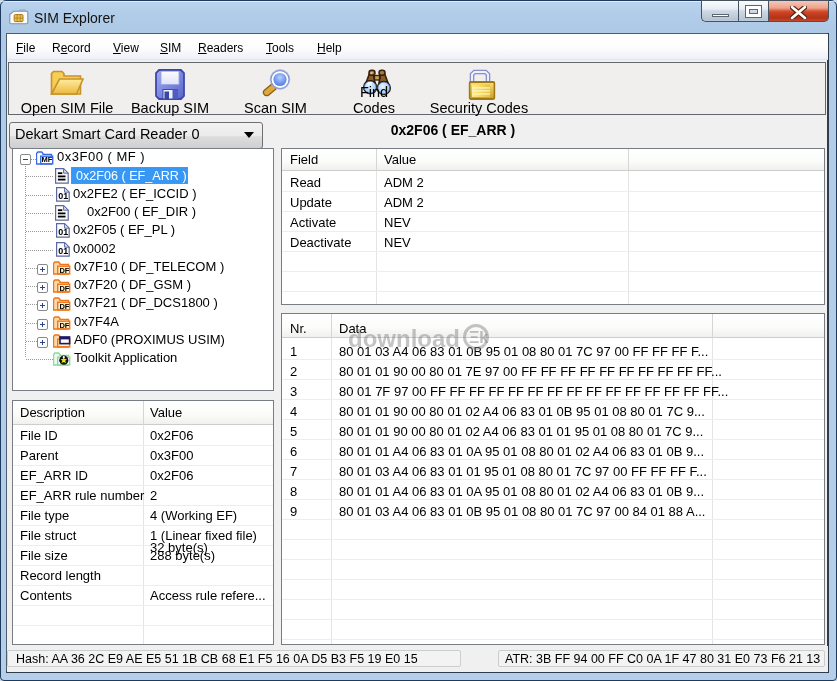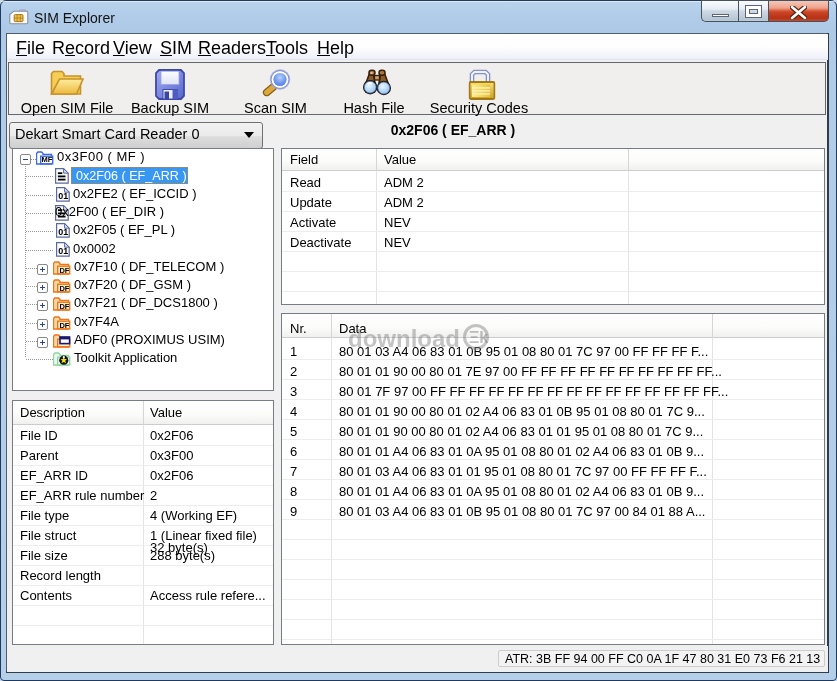--- a/index.html
+++ b/index.html
@@ -26,21 +26,21 @@
 #btn-max { left:37px; width:31px;
   background:linear-gradient(#fbfdfe 0%, #e6edf4 40%, #cfd9e4 50%, #b6c4d3 95%, #c5d1dd 100%); }
 #btn-close { left:68px; width:60px; border-radius:0 0 5px 0; border-left:none;
   background:linear-gradient(#f5c8b9 0%, #eda28c 35%, #d95f3e 48%, #cc4527 55%, #b53215 85%, #c14a2e 100%); }
 .minbar { position:absolute; left:10px; top:13px; width:17px; height:3px; background:#fff; border:1px solid #5a6673; }
 .maxbox { position:absolute; left:7px; top:5px; width:15px; height:11px; border:3px solid #fff; outline:1px solid #5a6673; box-shadow:inset 0 0 0 1px #5a6673; }
 
 
 #menubar { left:7px; top:34px; width:821px; height:26px;
   background:linear-gradient(#ffffff 0%, #fdfdfe 55%, #eef0f9 100%); border-bottom:1px solid #e2e4ee; }
-.menuitem { position:absolute; top:5px; height:18px; line-height:18px; font-size:18px; color:#000; }
+.menuitem { position:absolute; top:5px; height:18px; line-height:18px; font-size:12px; color:#000; }
 .menuitem u { text-decoration:underline; }
 
 
 #toolbar { left:8px; top:62px; width:818px; height:53px; background:#f0efed; border:1px solid #62686e; }
 .tbtn { position:absolute; top:2px; height:50px; text-align:center; }
 .tlabel { position:absolute; bottom:-1px; width:100%; text-align:center; font-size:14.5px; color:#000; }
 .ticon { position:absolute; top:4px; left:50%; transform:translateX(-50%); }
 
 
 #combobox { left:9px; top:122px; width:254px; height:27px; border:1px solid #707070; border-radius:3px;
@@ -185,21 +185,21 @@
 <circle cx="21.8" cy="19" r="5.9" fill="url(#gbl)" stroke="#5878b8" stroke-width="0.8"></circle>
 <path d="M5.5,15 A4,4 0 0,1 10,14.5" stroke="#fff" stroke-width="2" fill="none" opacity="0.8"></path>
 <defs>
           <radialGradient id="gbl" cx="0.4" cy="0.35" r="0.9">
 <stop offset="0" stop-color="#eaf4fe"></stop>
             <stop offset="0.6" stop-color="#a8d0f2"></stop>
             <stop offset="1" stop-color="#78aede"></stop>
           </radialGradient>
         </defs>
 </svg>
-    <div class="tlabel">Hash File</div>
+    <div class="tlabel">Find Codes</div>
   </div>
   <div class="tbtn" style="left:416px; width:108px;">
     <svg class="ticon" style="left:calc(50% + 3px);" width="27" height="32" viewBox="0 0 27 32" id="ic-lock">
 <path d="M3.5,14 V5.5 L6,3 H17 L19.5,5.5 V14" fill="none" stroke="#8690cc" stroke-width="4.6"></path>
 <path d="M3.5,14 V5.5 L6,3 H17 L19.5,5.5 V14" fill="none" stroke="#eef0fa" stroke-width="2"></path>
 <rect x="1" y="13" width="25" height="17" rx="1.5" fill="url(#glock)" stroke="#a07818" stroke-width="1.8"></rect>
 <rect x="3.5" y="15.5" width="18" height="12.5" fill="url(#glock2)"></rect>
 <rect x="3.5" y="18.2" width="18" height="1.4" fill="#fdf6c0" opacity="0.9"></rect>
 <rect x="3.5" y="21.2" width="18" height="1.4" fill="#fdf6c0" opacity="0.9"></rect>
 <rect x="3.5" y="24.2" width="18" height="1.4" fill="#fdf6c0" opacity="0.9"></rect>
@@ -255,21 +255,21 @@
     </svg>
 <span class="abs trow" style="left:73px;top:185px;">0x2FE2 ( EF_ICCID )</span>
 <div class="abs" style="left:26px;top:213px;width:27px;height:1px;background-image:linear-gradient(90deg,#999 1px,transparent 1px);background-size:2px 1px;"></div>
 <svg class="abs" style="left:55px;top:205px;" width="14" height="16" viewBox="0 0 14 16">
       <path d="M0.6,0.6 H8.6 L13.2,5.2 V15.2 H0.6 Z" fill="#fcfcff" stroke="#5a6aa0" stroke-width="1.2"></path>
       <path d="M8.6,0.6 V5.2 H13.2 Z" fill="#d8ddf0" stroke="#5a6aa0" stroke-width="1"></path>
       <rect x="2.9" y="4.3" width="4.4" height="1.8" fill="#000"></rect>
       <rect x="2.9" y="7.5" width="7.6" height="1.8" fill="#000"></rect>
       <rect x="2.9" y="10.7" width="7.6" height="1.8" fill="#000"></rect>
     </svg>
-<span class="abs trow" style="left:55px;top:203px;">0x2F00 ( EF_DIR )</span>
+<span class="abs trow" style="left:87px;top:203px;">0x2F00 ( EF_DIR )</span>
 <div class="abs" style="left:26px;top:231px;width:27px;height:1px;background-image:linear-gradient(90deg,#999 1px,transparent 1px);background-size:2px 1px;"></div>
 <svg class="abs" style="left:56px;top:223px;" width="14" height="15" viewBox="0 0 14 15">
       <path d="M0.6,0.6 H8.6 L13.2,5.2 V14.2 H0.6 Z" fill="#fcfcff" stroke="#5a6aa0" stroke-width="1.2"></path>
       <path d="M8.6,0.6 V5.2 H13.2 Z" fill="#d8ddf0" stroke="#5a6aa0" stroke-width="1"></path>
       <text x="2.3" y="12.2" font-family="Liberation Sans, sans-serif" font-size="9" font-weight="bold" fill="#000">01</text>
     </svg>
 <span class="abs trow" style="left:73px;top:221px;">0x2F05 ( EF_PL )</span>
 <div class="abs" style="left:26px;top:250px;width:27px;height:1px;background-image:linear-gradient(90deg,#999 1px,transparent 1px);background-size:2px 1px;"></div>
 <svg class="abs" style="left:56px;top:242px;" width="14" height="15" viewBox="0 0 14 15">
       <path d="M0.6,0.6 H8.6 L13.2,5.2 V14.2 H0.6 Z" fill="#fcfcff" stroke="#5a6aa0" stroke-width="1.2"></path>
@@ -454,14 +454,15 @@
     <span class="abs cell" style="left:150px;top:586px;">Access rule refere...</span>
 </div>
 
 <div class="abs" id="wmark">download</div>
 <svg class="abs" style="left:462px;top:324px;" width="30" height="28" viewBox="0 0 30 28">
 <circle cx="14" cy="13" r="11.5" fill="none" stroke="rgba(125,125,125,0.45)" stroke-width="3"></circle>
 <text x="7" y="19" font-family="Liberation Sans, sans-serif" font-size="16" font-weight="bold" fill="rgba(125,125,125,0.5)">Ξk</text>
 </svg>
 
 <div class="abs" id="statusbar">
+  <div class="spanel" style="left:0px; width:454px; padding-left:8px;">Hash: AA 36 2C E9 AE E5 51 1B CB 68 E1 F5 16 0A D5 B3 F5 19 E0 15</div>
   <div class="spanel" style="left:491px; width:327px; padding-left:6px;">ATR: 3B FF 94 00 FF C0 0A 1F 47 80 31 E0 73 F6 21 13</div>
 </div>
 
 </body></html>

